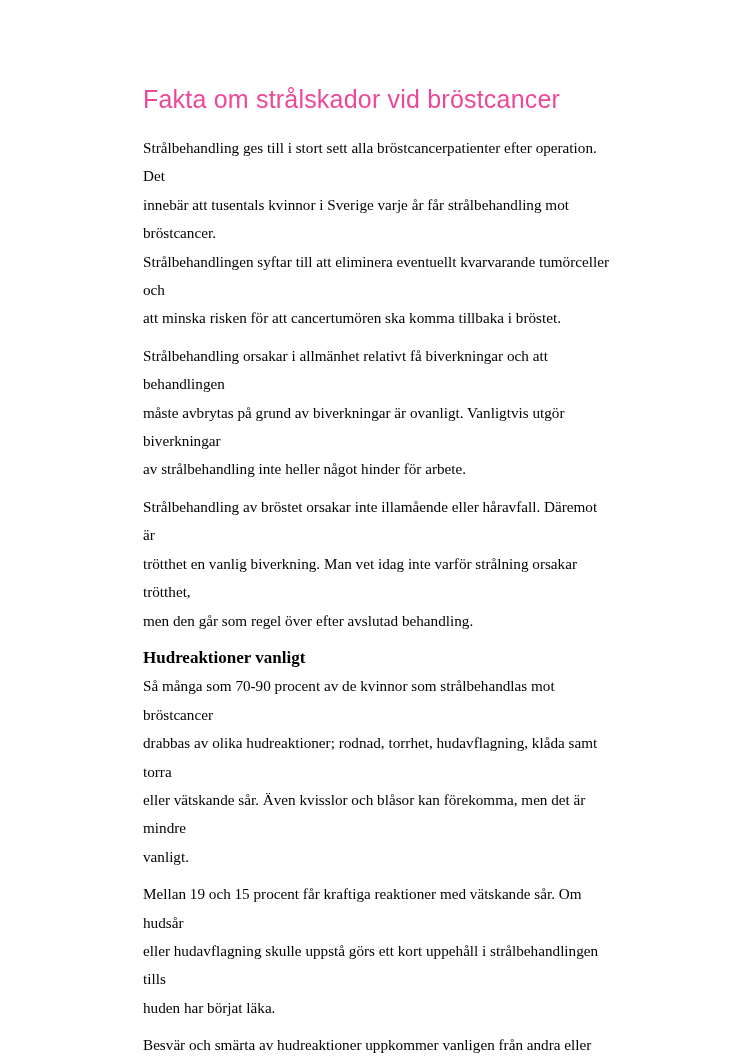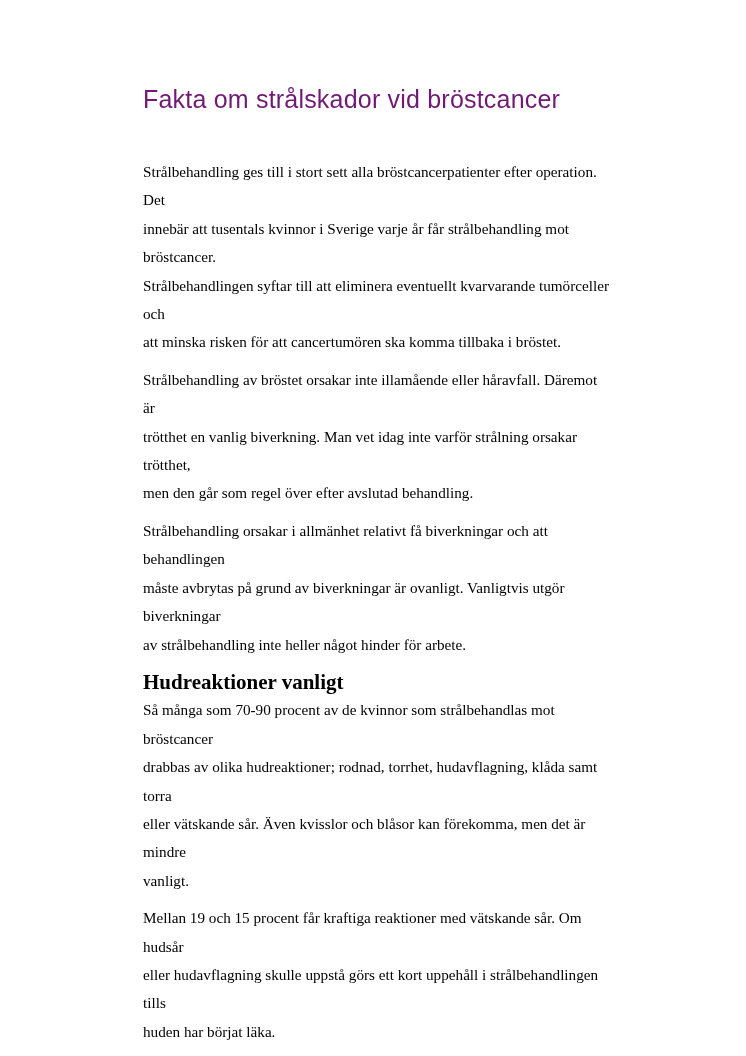--- a/index.html
+++ b/index.html
@@ -21,39 +21,39 @@
     top: 0;
     width: 466px;
   }
   .doc-title {
     margin: 84px 0 0 0;
     font-family: "Liberation Sans", "DejaVu Sans", sans-serif;
     font-weight: 400;
     font-size: 25px;
     line-height: 30px;
     letter-spacing: 0.2px;
-    color: #701a75;
+    color: #ec4899;
     white-space: nowrap;
   }
   .body-text {
     font-family: "Liberation Serif", "DejaVu Serif", serif;
     font-size: 15.2px;
     line-height: 28.4px;
     color: #000000;
   }
   p.para {
     margin: 0 0 9px 0;
     white-space: pre-wrap;
   }
   p.para.first {
-    margin-top: 44px;
+    margin-top: 20px;
   }
   h2.sub-heading {
     font-family: "Liberation Serif", "DejaVu Serif", serif;
-    font-size: 21px;
+    font-size: 17px;
     font-weight: 700;
     line-height: 28.4px;
     margin: 9px 0 0 0;
     color: #000000;
   }
 </style>
 </head>
 <body>
 
 <div class="page">
@@ -61,27 +61,27 @@
 
     <h1 class="doc-title">Fakta om strålskador vid bröstcancer</h1>
 
     <div class="body-text">
 
       <p class="para first">Strålbehandling ges till i stort sett alla bröstcancerpatienter efter operation.  Det
 innebär att tusentals kvinnor i Sverige varje år får strålbehandling mot bröstcancer.
 Strålbehandlingen syftar till att eliminera eventuellt kvarvarande tumörceller och
 att minska risken för att cancertumören ska komma tillbaka i bröstet.</p>
 
+      <p class="para">Strålbehandling orsakar i allmänhet relativt få biverkningar och att behandlingen
+måste avbrytas på grund av biverkningar är ovanligt. Vanligtvis utgör biverkningar
+av strålbehandling inte heller något hinder för arbete.</p>
+
       <p class="para">Strålbehandling av bröstet orsakar inte illamående eller håravfall. Däremot är
 trötthet en vanlig biverkning. Man vet idag inte varför strålning orsakar trötthet,
 men den går som regel över efter avslutad behandling.</p>
-
-      <p class="para">Strålbehandling orsakar i allmänhet relativt få biverkningar och att behandlingen
-måste avbrytas på grund av biverkningar är ovanligt. Vanligtvis utgör biverkningar
-av strålbehandling inte heller något hinder för arbete.</p>
 
       <h2 class="sub-heading">Hudreaktioner vanligt</h2>
 
       <p class="para">Så många som 70-90 procent av de kvinnor som strålbehandlas mot bröstcancer
 drabbas av olika hudreaktioner; rodnad, torrhet, hudavflagning, klåda samt torra
 eller vätskande sår. Även kvisslor och blåsor kan förekomma, men det är mindre
 vanligt.</p>
 
       <p class="para">Mellan 19 och 15 procent får kraftiga reaktioner med vätskande sår. Om hudsår
 eller hudavflagning skulle uppstå görs ett kort uppehåll i strålbehandlingen tills

